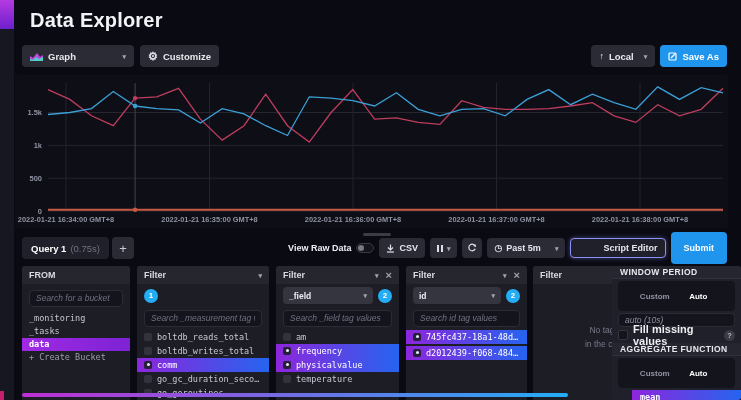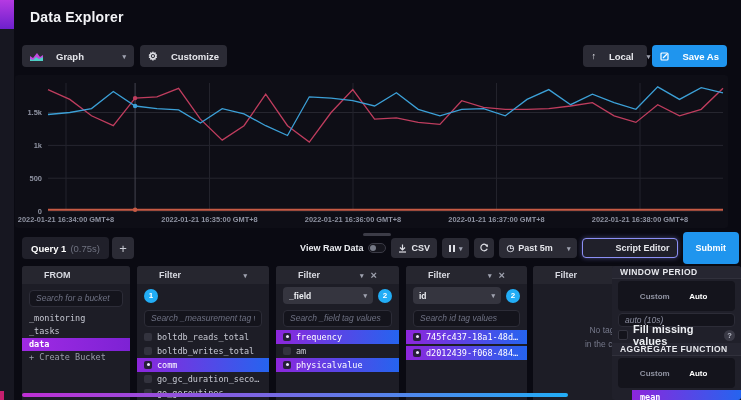--- a/index.html
+++ b/index.html
@@ -7,25 +7,25 @@
               font-family:"Liberation Sans",sans-serif; color:#e4e6ee; }
   body { position:relative; }
 
   
   #rail { position:absolute; left:0; top:0; width:14px; height:400px; background:#171721; }
   #rail .logo { height:29px; background:linear-gradient(180deg,#b53ae2,#6d20cc); }
   #rail .notch { position:absolute; left:0; bottom:0; width:4px; height:9px; background:#c51f6e; }
 
   #main { position:absolute; left:14px; top:0; width:727px; height:400px; }
 
-  .page-title { position:absolute; left:16px; top:9px; font-size:14px; font-weight:600;
+  .page-title { position:absolute; left:16px; top:9px; font-size:20px; font-weight:600;
                 color:#f2f3f6; letter-spacing:.2px; }
 
   
-  .btn { display:inline-flex; align-items:center; gap:13px; height:21px; padding:11px 8px;
+  .btn { display:inline-flex; align-items:center; gap:5px; height:21px; padding:11px 8px;
          background:#2b2b35; border-radius:4px; font-size:9.5px; font-weight:700;
          color:#e6e7ec; white-space:nowrap; cursor:default; }
   .btn.blue { background:#1f95ee; color:#fff;justify-content:flex-end; }
   .caret { font-size:7px; color:#a0a3b0; line-height:1; }
 
   .vis-controls { position:absolute; left:8px; top:45px; right:14px; display:flex; gap:6px; align-items:center; }
   .vis-controls .dd-graph { width:112px; }
   .vis-controls .dd-graph .caret { margin-left:auto; }
   .vis-controls .right { margin-left:auto; display:flex; gap:5px; }
   .dd-local { width:64px; } .dd-local .caret { margin-left:auto; }
@@ -34,21 +34,21 @@
 
   
   .graph-panel { position:absolute; left:1px; top:75px; width:713px; height:153px;
                  background:#0e0e16; border-radius:3px; }
   #chart { display:block; }
 
   .divider-handle { position:absolute; left:349px; top:233px; width:28px; height:3px;
                     border-radius:2px; background:#3c3c47; }
 
   
-  .query-row { position:absolute; left:8px; right:2px; top:237px; height:22px; }
+  .query-row { position:absolute; left:8px; right:14px; top:237px; height:22px; }
   .query-tab { position:absolute; left:0; top:0; height:22px; display:inline-flex; align-items:center;
                gap:4px; padding:0 9px; background:#20202a; border-radius:4px; font-size:9.5px; }
   .qname { font-weight:700; color:#fff; } .qdur { color:#6f7280; }
   .add-btn { position:absolute; left:90px; top:0; width:22px; height:22px; background:#2b2b35;
              border-radius:4px; color:#c9cbd4; font-size:13px; display:flex; align-items:center;
              justify-content:center; }
   .query-actions { position:absolute; right:0; top:0; height:22px; display:flex; gap:5px; align-items:center; }
   .raw-label { font-size:9px; font-weight:700; color:#eceef2; margin-right:0; }
   .toggle { width:18px; height:10px; border-radius:5px; background:#15151d; border:1px solid #3a3a45;
             position:relative; }
@@ -67,21 +67,21 @@
   #builder { position:absolute; left:0; top:266px; width:727px; height:134px; }
   .panel { position:absolute; top:0; height:160px; background:#1d1d26; border-radius:3px; overflow:hidden; }
   .panel.from   { left:8px;   width:108px; }
   .panel.f2     { left:123px; width:132px; }
   .panel.f3     { left:262px; width:123px; }
   .panel.f4     { left:392px; width:121px; }
   .panel.f5     { left:519px; width:172px; }
   .panel.overlay{ left:598px; width:129px; height:134px; background:#20202a; z-index:2; }
 
   .panel-header { height:18px; background:#26262f; display:flex; align-items:center; gap:7px;
-                  padding:0 22px; font-size:9px; font-weight:700; color:#d8dae2; }
+                  padding:0 7px; font-size:9px; font-weight:700; color:#d8dae2; }
   .panel-header .sp { flex:1; }
   .close { font-size:11px; color:#9ea1ad; line-height:1; }
   .panel-body { padding:3px 7px 0; position:relative; }
 
   .select-row { display:flex; gap:5px; align-items:center; height:17px; margin-bottom:3px; }
   .select { flex:1; height:17px; background:#35353f; border-radius:4px; display:flex; align-items:center;
             justify-content:space-between; padding:0 6px; font-size:8.5px; font-weight:700; color:#eceef2; }
   .badge { width:14px; height:14px; border-radius:50%; background:#22adf6; color:#fff; font-size:8px;
            font-weight:700; display:flex; align-items:center; justify-content:center; flex:none; }
 
@@ -320,31 +320,35 @@
       <div class="panel-body">
         <div class="select-row">
           <div class="select">
             <span>_field</span>
             <span class="caret">▾</span>
           </div>
           <div class="badge">2</div>
         </div>
         <input class="search" placeholder="Search _field tag values" style="">
         <ul class="rows">
+            <li class="row check">
+              <span class="cb"></span>
+              <span class="lbl">am</span>
+            </li>
             <li class="row check checked">
               <span class="cb"></span>
               <span class="lbl">frequency</span>
             </li>
-            <li class="row check">
-              <span class="cb"></span>
-              <span class="lbl">am</span>
-            </li>
             <li class="row check checked">
               <span class="cb"></span>
               <span class="lbl">physicalvalue</span>
+            </li>
+            <li class="row check">
+              <span class="cb"></span>
+              <span class="lbl">temperature</span>
             </li>
           </ul>
       </div>
     </div>
 
     <div class="panel f4">
       <div class="panel-header">
         <span>Filter</span>
         <span class="sp"></span>
         <span class="caret">▾</span>

